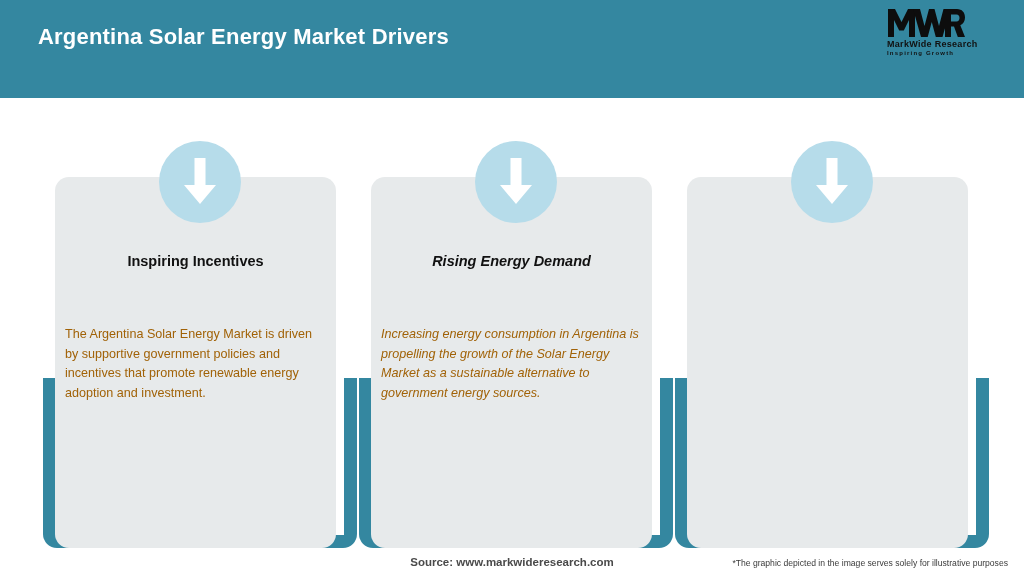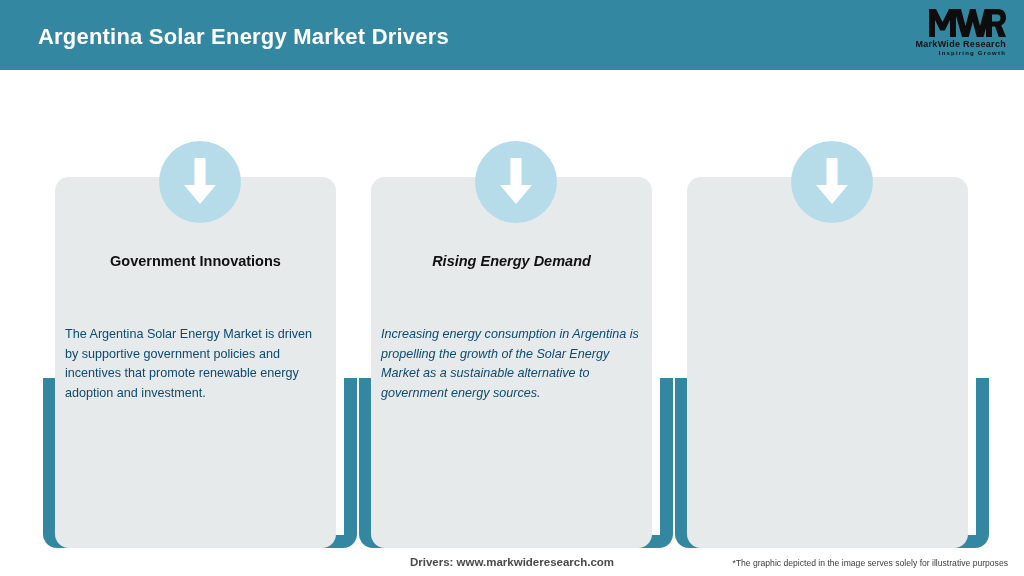--- a/index.html
+++ b/index.html
@@ -15,42 +15,42 @@
     font-family: "Liberation Sans", sans-serif;
     color: #1c1c1c;
   }
 
   
   .header-band {
     position: absolute;
     left: 0;
     top: 0;
     width: 1024px;
-    height: 70px;
+    height: 98px;
     background: #3487a0;
   }
   .header-title {
     position: absolute;
     left: 38px;
     top: 24px;
     font-size: 22px;
     font-weight: bold;
     color: #ffffff;
     letter-spacing: 0.2px;
     white-space: nowrap;
   }
 
   
   .logo {
     position: absolute;
-    right: 18px;
+    right: 31px;
     top: 8px;
     width: 106px;
     height: 56px;
-    text-align: right;
+    text-align: left;
   }
   .logo-mark {
     display: block;
     line-height: 0;
   }
   .logo-name {
     display: block;
     font-size: 9px;
     font-weight: bold;
     color: #111111;
@@ -124,21 +124,21 @@
     color: #111111;
     line-height: 1.2;
   }
   .card-body {
     position: absolute;
     left: 10px;
     right: 12px;
     top: 148px;
     font-size: 12.6px;
     line-height: 1.55;
-    color: #0c4a6e;
+    color: #a16207;
     text-align: left;
   }
 
   
   .arrow-badge {
     position: absolute;
     top: 43px;
     left: 50%;
     margin-left: -41px;
     width: 82px;
@@ -198,21 +198,21 @@
     <span class="logo-name">MarkWide Research</span>
     <span class="logo-tag">Inspiring Growth</span>
   </div>
 </div>
 
 <div class="cards">
 
   <div class="card-unit u1">
     <div class="frame"></div>
     <div class="panel">
-      <div class="card-title">Government Innovations</div>
+      <div class="card-title">Inspiring Incentives</div>
       <div class="card-body">The Argentina Solar Energy Market is driven by supportive government policies and incentives that promote renewable energy adoption and investment.</div>
     </div>
     <div class="arrow-badge">
       <svg width="34" height="48" viewBox="0 0 34 48" xmlns="http://www.w3.org/2000/svg">
         <path d="M11.5,0 L22.5,0 L22.5,27 L33,27 L17,46 L1,27 L11.5,27 Z" fill="#ffffff"></path>
       </svg>
     </div>
   </div>
 
   <div class="card-unit u2">
@@ -234,14 +234,14 @@
     </div>
     <div class="arrow-badge">
       <svg width="34" height="48" viewBox="0 0 34 48" xmlns="http://www.w3.org/2000/svg">
         <path d="M11.5,0 L22.5,0 L22.5,27 L33,27 L17,46 L1,27 L11.5,27 Z" fill="#ffffff"></path>
       </svg>
     </div>
   </div>
 
 </div>
 
-<div class="source-note">Drivers: www.markwideresearch.com</div>
+<div class="source-note">Source: www.markwideresearch.com</div>
 <div class="disclaimer">*The graphic depicted in the image serves solely for illustrative purposes</div>
 
 </body></html>

